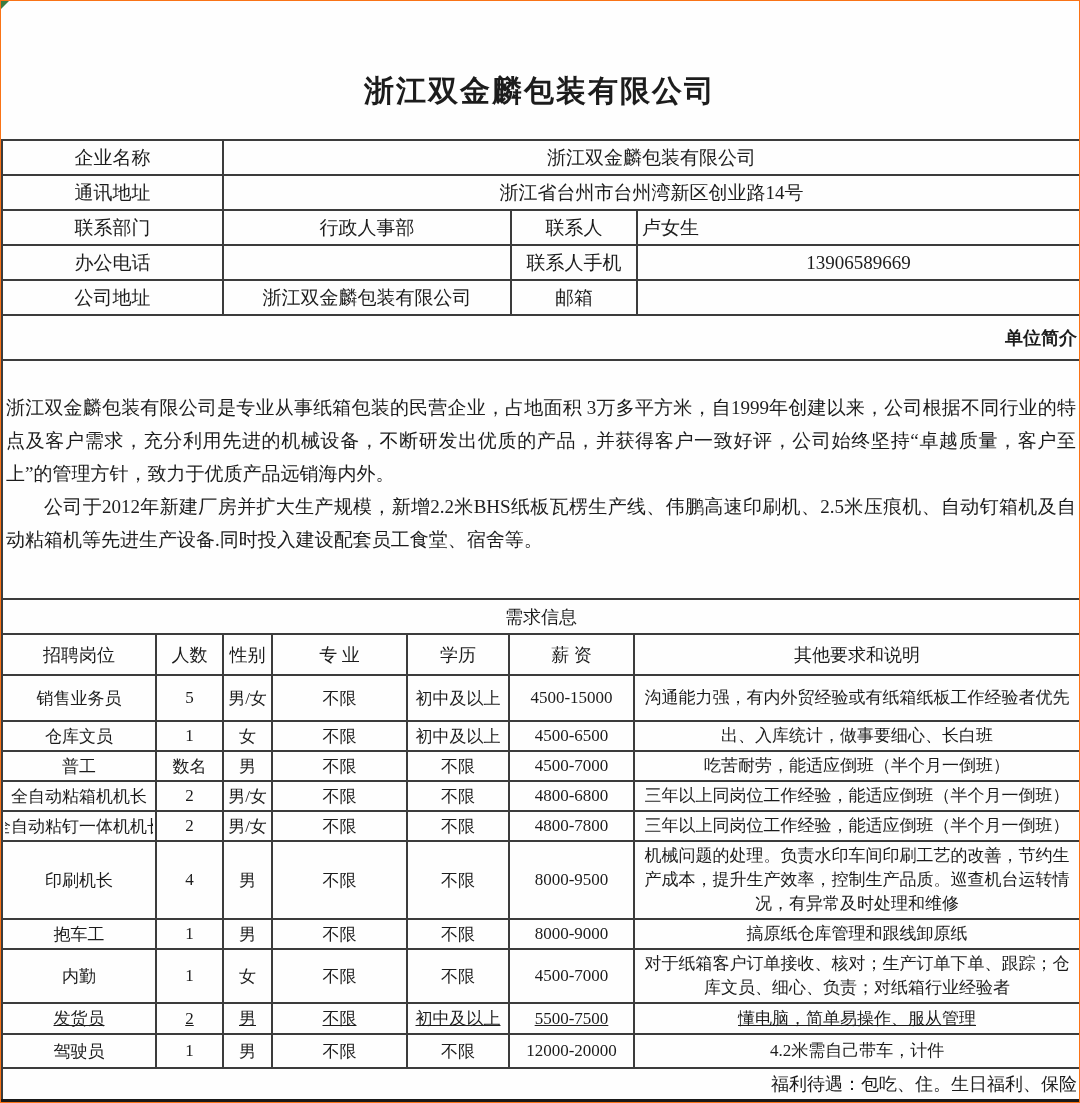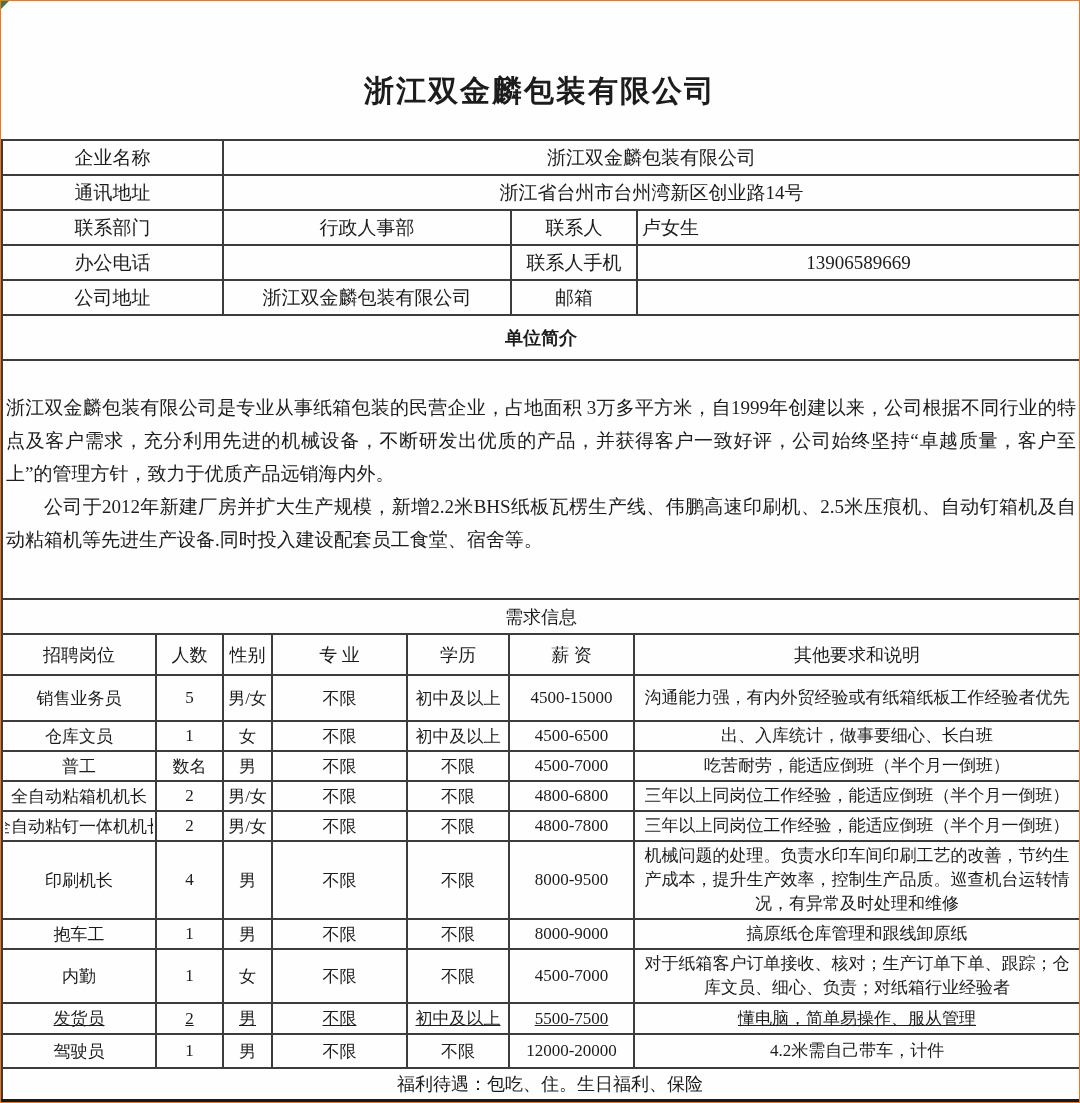--- a/index.html
+++ b/index.html
@@ -37,21 +37,21 @@
     padding:0 2px;
     overflow:hidden;
   }
   .t1 td{height:33px;}
   .left{text-align:left;padding-left:4px;margin-top:16px;}
   .h47 td{height:43px;}
   .h211 td{height:207px;}
   .h37 td{height:33px;}
   .h43 td{height:39px;}
   .bold{font-weight:bold;}
-  .f20{font-size:20px;}
+  .f20{font-size:20px;text-align:right;}
   .t2 td{font-size:18px;}
   .t2 thead .hdr{font-size:18px;}
   .t2 tbody td{font-size:17px;}
   .intro-cell{
     text-align:justify;
     vertical-align:top;
     padding:30px 3px 0 3px;
   }
   .intro-cell p{
     margin:0;
@@ -60,21 +60,21 @@
     text-align:justify;
   }
   .intro-cell p.ind{text-indent:2em;}
   .clip{
     display:flex;justify-content:center;align-items:center;
     width:100%;height:100%;overflow:hidden;
   }
   .clip span{white-space:nowrap;flex:0 0 auto;}
   .note{padding:2px 3px;line-height:24px;}
   .welfare{
-    text-align:center;
+    text-align:right;
     font-size:17px;
     padding-left:20px;
     height:30px;
     border-bottom-width:4px;
     border-bottom-color:#1a1a1a;
   }
 </style>
 </head>
 <body>
 

